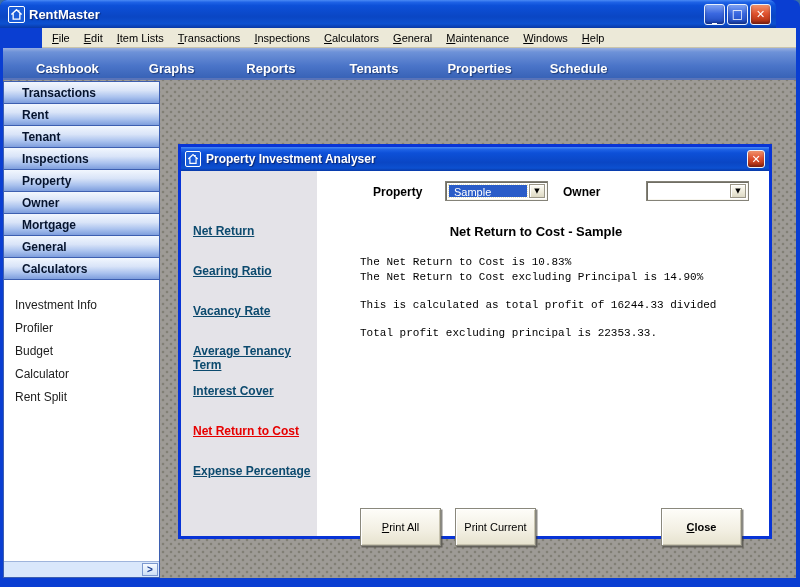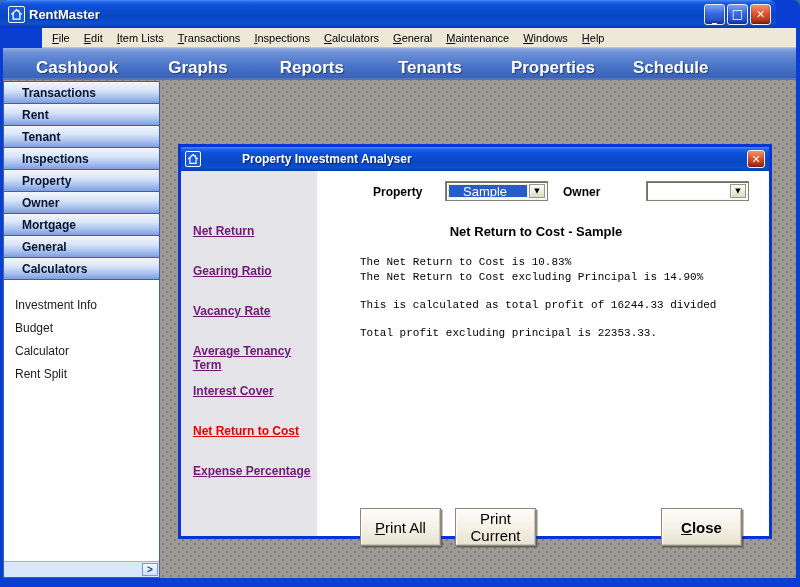--- a/index.html
+++ b/index.html
@@ -39,21 +39,21 @@
     background:#ece9d8; border-bottom:1px solid #c8c4ac;
     display:flex; align-items:center; font-size:11px; color:#000; padding-left:3px;margin-left:39px;
   }
   .menu-item { padding:2px 7px; cursor:default; }
 
   
   .toolbar {
     position:absolute; left:3px; right:4px; top:48px; height:42px;
     background:linear-gradient(180deg,#98aee0 0%,#6e92d8 10%,#4a74c8 45%,#3560b4 80%,#2c55a4 100%);
     border-bottom:2px solid #17305e;
-    display:flex; align-items:center; color:#fff; font-weight:bold; font-size:17px;
+    display:flex; align-items:center; color:#fff; font-weight:bold; font-size:13px;
   }
   .tb-item { text-shadow:1px 1px 1px #1c3a78; cursor:default; }
   .tb-item:nth-child(1){ margin-left:33px; }
   .tb-item:nth-child(2){ margin-left:50px; }
   .tb-item:nth-child(3){ margin-left:52px; }
   .tb-item:nth-child(4){ margin-left:54px; }
   .tb-item:nth-child(5){ margin-left:49px; }
   .tb-item:nth-child(6){ margin-left:38px; }
 
   
@@ -89,54 +89,54 @@
   }
 
   
   .dialog {
     position:absolute; left:175px; top:64px; width:594px; height:395px;
     border:3px solid #0834d6; background:#fff;
   }
   .dlg-titlebar {
     position:absolute; left:0; right:0; top:0; height:24px;
     background:linear-gradient(180deg,#4a8af5 0%,#1f63e6 10%,#0d50d8 25%,#0a46c4 65%,#0c50d0 88%,#0838a6 100%);
-    display:flex; align-items:center; padding:0 4px;gap:36px;
+    display:flex; align-items:center; padding:0 4px;
   }
   .dlg-icon { width:16px; height:16px; margin-right:5px; background:#1a5cd8;
     border:1px solid #fff; border-radius:2px; display:flex; align-items:center; justify-content:center; }
   .dlg-title { color:#fff; font-size:12px; font-weight:bold; text-shadow:1px 1px 1px #08246e; }
   .dlg-close {
     margin-left:auto; width:18px; height:18px; border-radius:3px; border:1px solid #f0f4fc;
     background:linear-gradient(180deg,#f0936d 0%,#e05330 45%,#aa2a0c 100%);
     color:#fff; font-family:"DejaVu Sans", sans-serif; font-size:11px; font-weight:bold;
     display:flex; align-items:center; justify-content:center;
     box-shadow:inset 0 -2px 3px rgba(0,0,30,.3);
   }
   .dlg-body { position:absolute; left:0; right:0; top:24px; bottom:0; }
 
   .dlg-left { position:absolute; left:0; top:0; bottom:0; width:136px; background:#e4e3e8; }
   .nav { padding-top:53px; }
   .nav-item { height:40px; padding-left:12px; font-size:12px; font-weight:bold; cursor:pointer; }
-  .nav-item span { text-decoration:underline; color:#701a75; }
+  .nav-item span { text-decoration:underline; color:#0c4a6e; }
 
   .dlg-content { position:absolute; left:136px; right:0; top:0; bottom:0; background:#fff; }
 
   .flt-label { position:absolute; font-size:12px; font-weight:bold; color:#000; top:14px; }
   .lbl-property { left:56px; }
   .lbl-owner { left:246px; }
   .combo {
     position:absolute; top:10px; width:103px; height:20px; background:#fff;
     border:1px solid #848278;
     box-shadow:inset 1px 1px 0 #706e64, inset -1px -1px 0 #f8f6ee;
   }
   .combo-property { left:128px; }
   .combo-owner { left:329px; }
   .combo .sel {
     position:absolute; left:3px; top:3px; right:20px; bottom:3px;
-    background:#2a5cc8; color:#fff; font-size:13px; line-height:14px; padding-left:14px;
+    background:#2a5cc8; color:#fff; font-size:11px; line-height:14px; padding-left:5px;
     outline:1px dotted #e8e4c0;
   }
   .combo .arrow-btn {
     position:absolute; right:2px; top:2px; bottom:2px; width:16px;
     background:linear-gradient(180deg,#fdfcf7,#ece9d8 60%,#ddd9c4);
     border:1px solid #9a9687; box-shadow:inset 1px 1px 0 #fff;
     font-size:7px; color:#000; display:flex; align-items:center; justify-content:center;
     font-family:"DejaVu Sans", sans-serif;
   }
 
@@ -145,21 +145,21 @@
 
   .mono { position:absolute; left:43px; top:84px; right:8px;
     font-family:"Liberation Mono", monospace; font-size:11px; line-height:15px; color:#000; }
   .para { margin-bottom:13px; }
 
   .dlg-btn {
     position:absolute; top:337px; width:81px; height:38px;
     background:linear-gradient(180deg,#fefdf9,#f2efe2 60%,#e6e2ce);
     border:1px solid #8a887c;
     box-shadow:inset 1px 1px 0 #ffffff, inset -1px -1px 0 #c8c4b0, 1.5px 1.5px 0 rgba(60,58,52,.6);
-    font-family:"Liberation Sans", sans-serif; font-size:15px; color:#000; text-align:center;
+    font-family:"Liberation Sans", sans-serif; font-size:11px; color:#000; text-align:center;
     cursor:pointer;
   }
   #btn-print-all { left:43px; }
   #btn-print-current { left:138px; }
   #btn-close { left:344px;font-weight:bold; }
 </style>
 </head>
 <body>
 
 <div class="window">
@@ -215,20 +215,21 @@
           <div class="sb-btn">Tenant</div>
           <div class="sb-btn">Inspections</div>
           <div class="sb-btn">Property</div>
           <div class="sb-btn">Owner</div>
           <div class="sb-btn">Mortgage</div>
           <div class="sb-btn">General</div>
           <div class="sb-btn">Calculators</div>
         </div>
       <div class="sb-list" id="sb-list">
           <div class="sb-item">Investment Info</div>
+          <div class="sb-item">Profiler</div>
           <div class="sb-item">Budget</div>
           <div class="sb-item">Calculator</div>
           <div class="sb-item">Rent Split</div>
         </div>
       <div class="sb-bottom">
         <span class="sb-scroll">&gt;</span>
       </div>
     </div>
 
     <div class="dialog">

